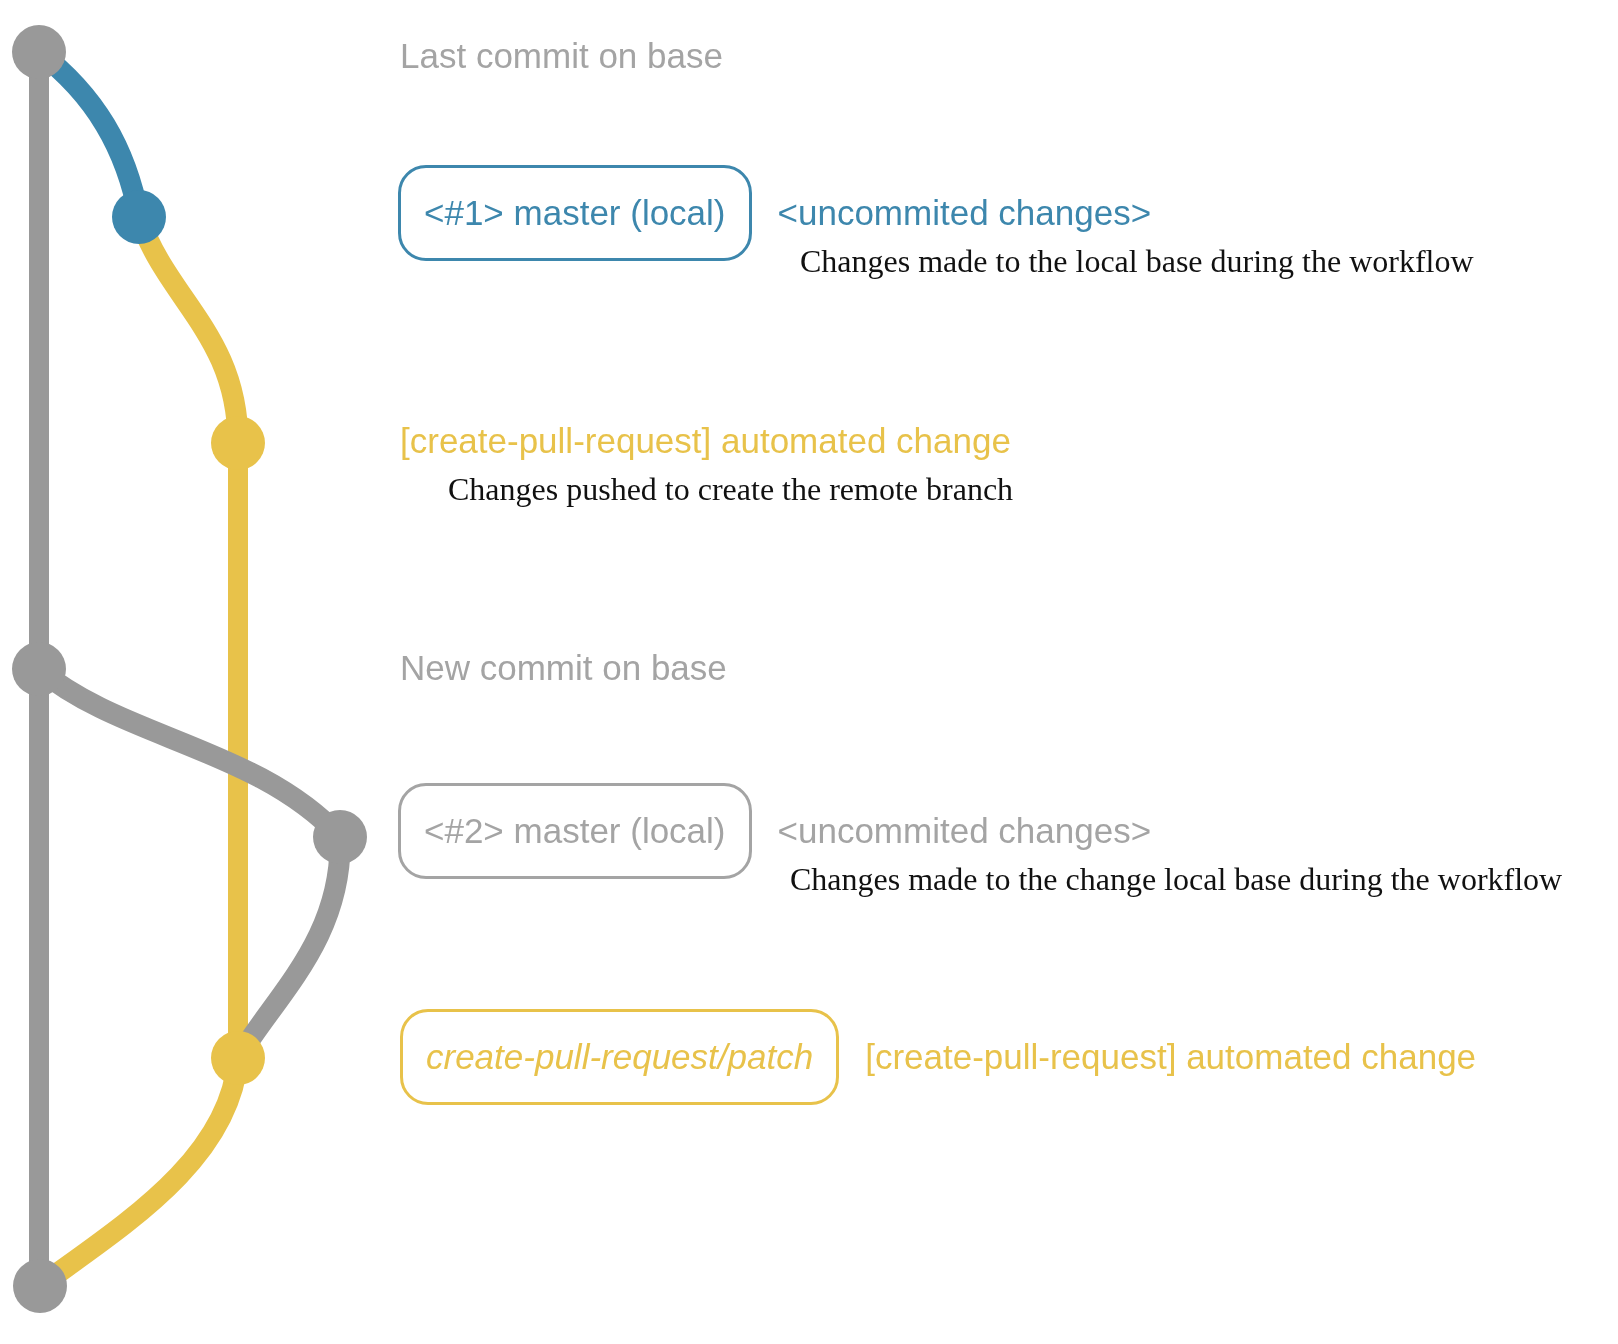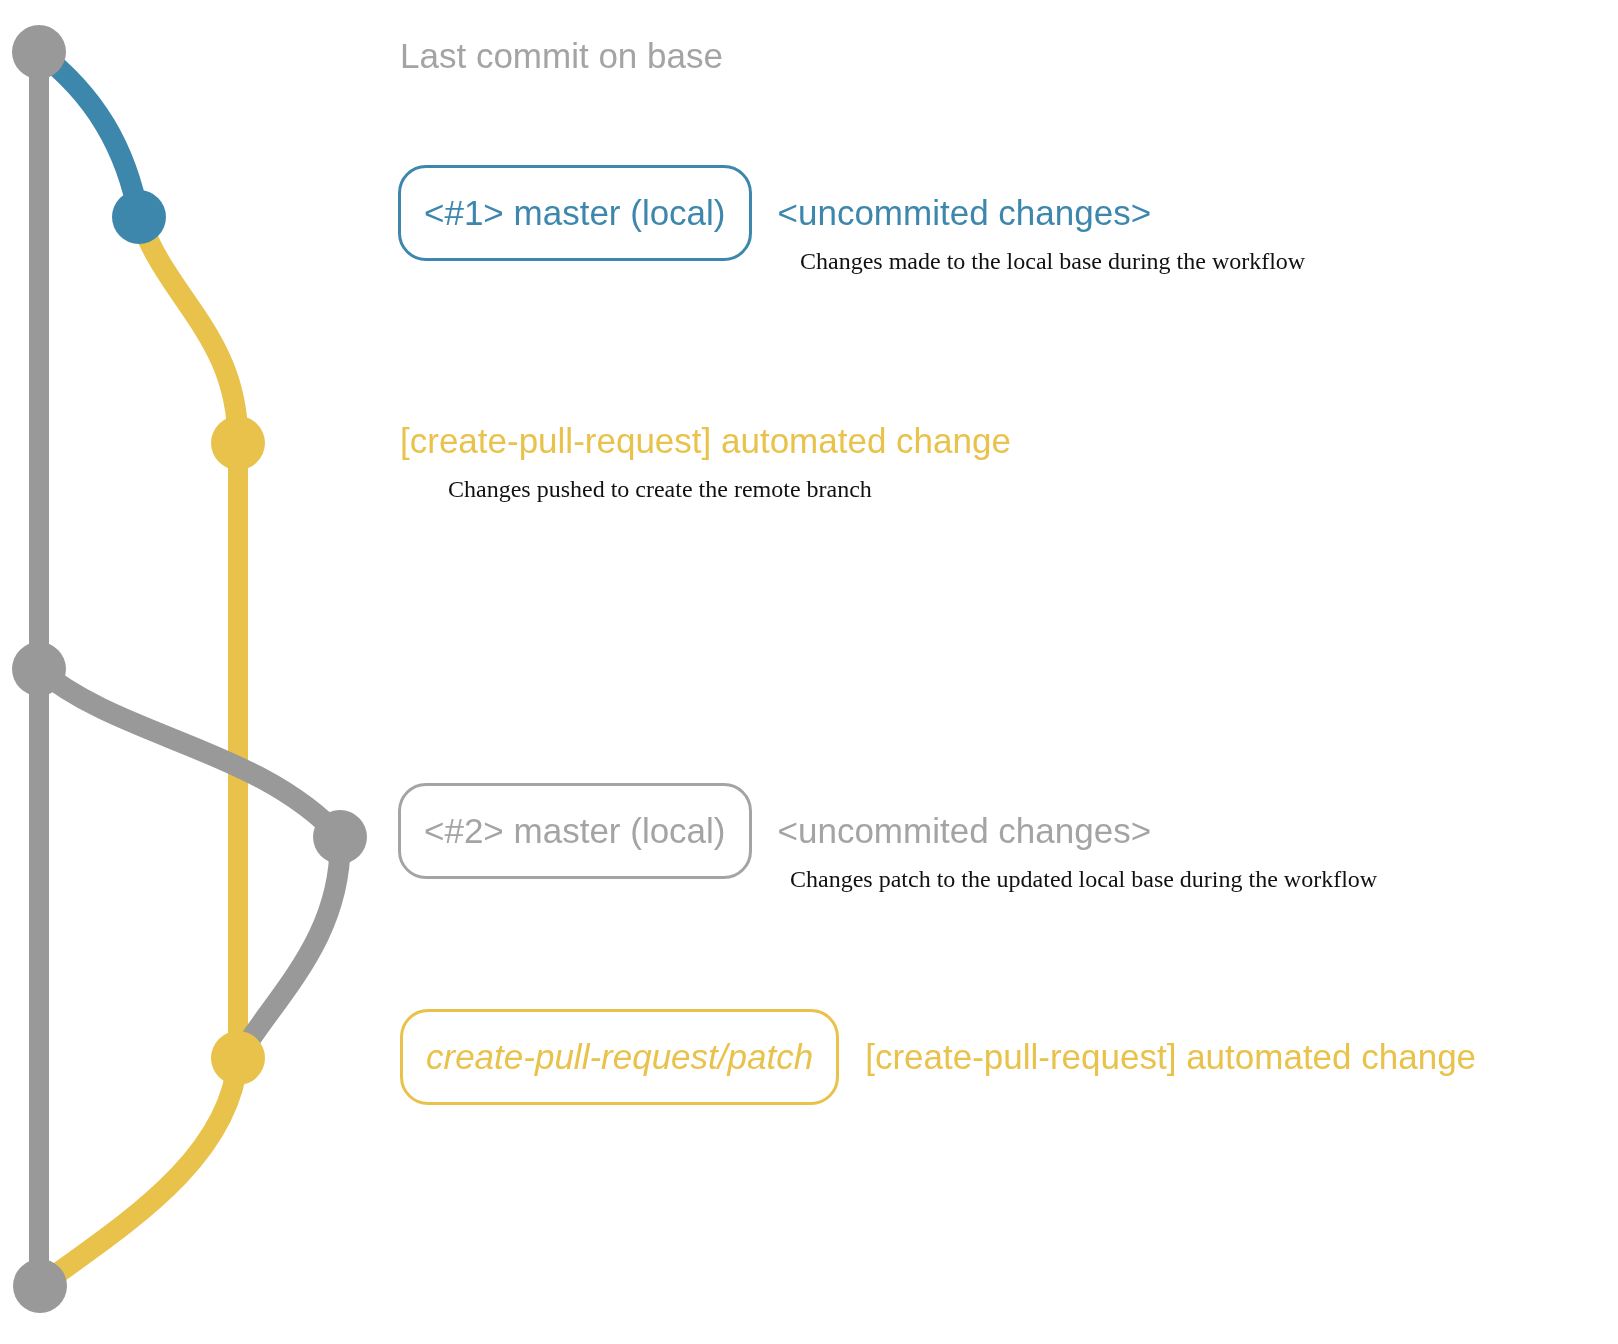--- a/index.html
+++ b/index.html
@@ -49,21 +49,21 @@
   .note{line-height:1.2;}
   .note.c-blue{color:var(--blue);}
   .note.c-gray{color:var(--caption);}
   .note.c-yellow{color:var(--yellow);}
   .caption{color:var(--caption);line-height:1.2;}
   .detail{
     position:absolute;
     transform:translateY(-50%);
     white-space:nowrap;
     font-family:"Liberation Serif",serif;
-    font-size:24px;
+    font-size:32px;
     color:var(--detail);
   }
 </style>
 </head>
 <body>
 
 <div class="canvas">
 
   <svg class="graph" width="1618" height="1344" viewBox="0 0 1618 1344">
 
@@ -98,26 +98,29 @@
     <span class="badge c-blue">&lt;#1&gt; master (local)</span>
     <span class="note c-blue">&lt;uncommited changes&gt;</span>
   </div>
   <div class="detail" style="left:800px;top:261px">Changes made to the local base during the workflow</div>
 
   <div class="row" style="left:400px;top:441px">
     <span class="note c-yellow">[create-pull-request] automated change</span>
   </div>
   <div class="detail" style="left:448px;top:489px">Changes pushed to create the remote branch</div>
 
+  <div class="row" style="left:400px;top:668px">
+    <span class="caption">New commit on base</span>
+  </div>
 
   <div class="row" style="left:398px;top:831px">
     <span class="badge c-gray">&lt;#2&gt; master (local)</span>
     <span class="note c-gray">&lt;uncommited changes&gt;</span>
   </div>
-  <div class="detail" style="left:790px;top:879px">Changes patch to the updated local base during the workflow</div>
+  <div class="detail" style="left:790px;top:879px">Changes made to the change local base during the workflow</div>
 
   <div class="row" style="left:400px;top:1057px">
     <span class="badge c-yellow">create-pull-request/patch</span>
     <span class="note c-yellow">[create-pull-request] automated change</span>
   </div>
 
 
 </div>
 
 </body></html>

